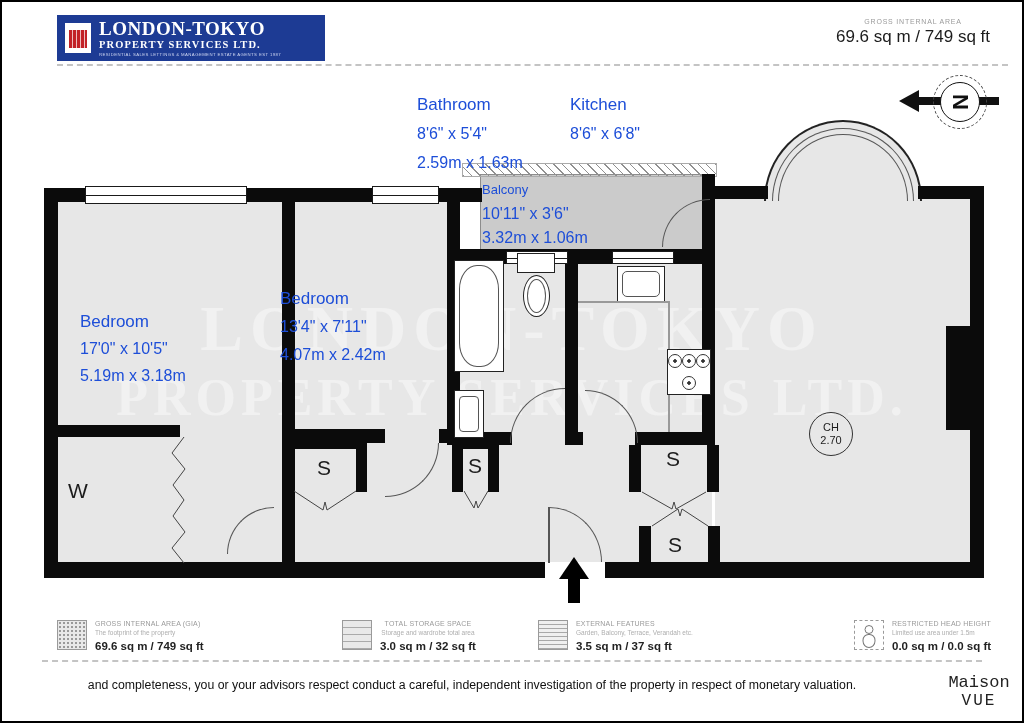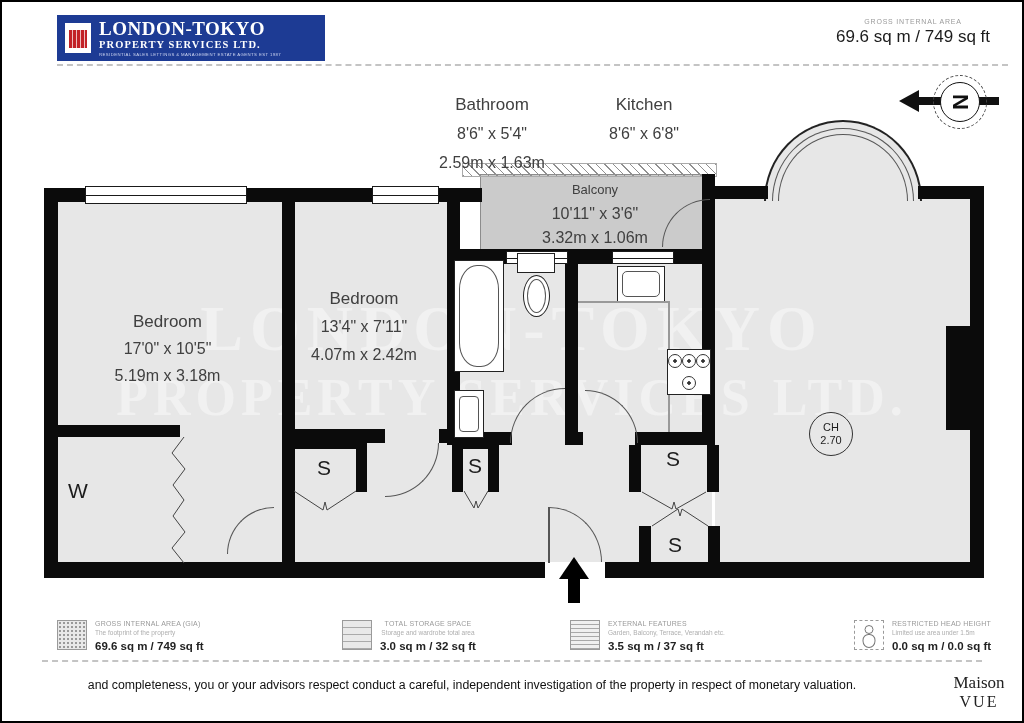--- a/index.html
+++ b/index.html
@@ -23,40 +23,40 @@
   .room{background:#e7e7e7;}
   .wall{background:#0b0b0b;z-index:3;}
   .window{background:#fff;border:1px solid #1a1a1a;z-index:4;box-sizing:border-box;}
   .window::before{content:"";position:absolute;left:0;right:0;top:50%;height:1px;background:#1a1a1a;}
   .fix{background:#fff;border:1.5px solid #222;z-index:4;box-sizing:border-box;}
   .fix-in{position:absolute;border:1px solid #555;}
   .door{z-index:5;box-sizing:border-box;}
   .arc-tl{border-top:1.3px solid #555;border-left:1.3px solid #555;border-top-left-radius:100% 100%;}
   .arc-tr{border-top:1.3px solid #555;border-right:1.3px solid #555;border-top-right-radius:100% 100%;}
   .arc-br{border-bottom:1.3px solid #555;border-right:1.3px solid #555;border-bottom-right-radius:100% 100%;}
-  .lbl{z-index:6;text-align:center;color:#404040;}
+  .lbl{z-index:6;color:#1d4ed8;}
   .lbl .nm{font-size:17px;}
   .lbl .dm{font-size:16px;}
   .mark{z-index:6;text-align:center;font-size:21px;color:#1c1c1c;}
   .wm{left:0;right:0;text-align:center;font-family:"Liberation Serif",serif;font-weight:600;color:#f1f1f1;z-index:2;white-space:nowrap;}
   .svgline{position:absolute;z-index:5;}
   
   .leg-item{top:618px;display:flex;z-index:6;}
   .leg-icon{width:30px;height:30px;border:1px solid #9a9a9a;margin-right:8px;box-sizing:border-box;position:relative;flex:0 0 auto;}
   .leg-t{font-size:7px;letter-spacing:.2px;color:#9a9a9a;white-space:nowrap;}
   .leg-s{font-size:6.5px;color:#aeaeae;margin-top:2px;white-space:nowrap;}
   .leg-v{font-size:11.5px;color:#222;font-weight:600;margin-top:4px;white-space:nowrap;}
   .icon-gia{background-color:#e9e9e9;background-image:radial-gradient(#9a9a9a .8px,transparent .9px);background-size:4px 4px;}
   .icon-storage{background:repeating-linear-gradient(0deg,#aaa 0 1px,#e9e9e9 1px 7px),repeating-linear-gradient(90deg,#aaa 0 1px,transparent 1px 9px);}
   .icon-external{background:repeating-linear-gradient(0deg,#a8a8a8 0 1px,#efefef 1px 4px);}
   .icon-restricted{border:1px dashed #9a9a9a;background:#fff;}
   .person-head{position:absolute;left:50%;top:4px;transform:translateX(-50%);width:7px;height:7px;border:1px solid #777;border-radius:50%;}
   .person-body{position:absolute;left:50%;top:13px;transform:translateX(-50%);width:11px;height:12px;border:1px solid #777;border-radius:45% 45% 50% 50%;}
   .disclaimer{left:50px;right:130px;top:676px;text-align:center;font-size:12.3px;line-height:1.18;color:#111;z-index:6;}
-  .maison{left:938px;top:671px;width:78px;text-align:center;font-family:Liberation Serif, serif;color:#222;z-index:6;}
+  .maison{left:938px;top:671px;width:78px;text-align:center;font-family:Liberation Mono, monospace;color:#222;z-index:6;}
   .maison .m1{font-size:17px;}
   .maison .m2{font-size:16px;letter-spacing:2px;}
   .ch-circle{border:1px solid #333;border-radius:50%;text-align:center;font-size:11px;line-height:12.5px;color:#1c1c1c;padding-top:8px;box-sizing:border-box;z-index:6;background:transparent;}
   .hatch{background:repeating-linear-gradient(45deg,#909090 0 1px,transparent 1px 6px);border:1px solid #aaa;z-index:2;}
   .balcony{background:#cbcbcb;border:1px solid #8c8c8c;z-index:1;box-sizing:border-box;}
   .arch{background:#e7e7e7;border:2px solid #222;border-bottom:none;border-radius:50% 50% 0 0/100% 100% 0 0;box-sizing:border-box;z-index:1;}
   .arch-in{position:absolute;border:1px solid #555;border-bottom:none;border-radius:50% 50% 0 0/100% 100% 0 0;background:transparent;}
   .burners{display:flex;flex-wrap:wrap;justify-content:space-around;align-content:space-around;height:100%;}
   .burner{width:12px;height:12px;border:1px solid #333;border-radius:50%;background:radial-gradient(#333 1.5px,transparent 2px);}
   .compass-rays{border:1px dashed #444;border-radius:50%;z-index:5;}
@@ -242,21 +242,21 @@
     </div>
   </div>
   <div class="abs leg-item" style="left:340px;text-align:center;">
     <div class="leg-icon icon-storage"></div>
     <div>
       <div class="leg-t">TOTAL STORAGE SPACE</div>
       <div class="leg-s">Storage and wardrobe total area</div>
       <div class="leg-v">3.0 sq m / 32 sq ft</div>
     </div>
   </div>
-  <div class="abs leg-item" style="left:568px;">
+  <div class="abs leg-item" style="left:536px;">
     <div class="leg-icon icon-external"></div>
     <div>
       <div class="leg-t">EXTERNAL FEATURES</div>
       <div class="leg-s">Garden, Balcony, Terrace, Verandah etc.</div>
       <div class="leg-v">3.5 sq m / 37 sq ft</div>
     </div>
   </div>
   <div class="abs leg-item" style="left:852px;">
     <div class="leg-icon icon-restricted">
       <div class="person-head"></div>

